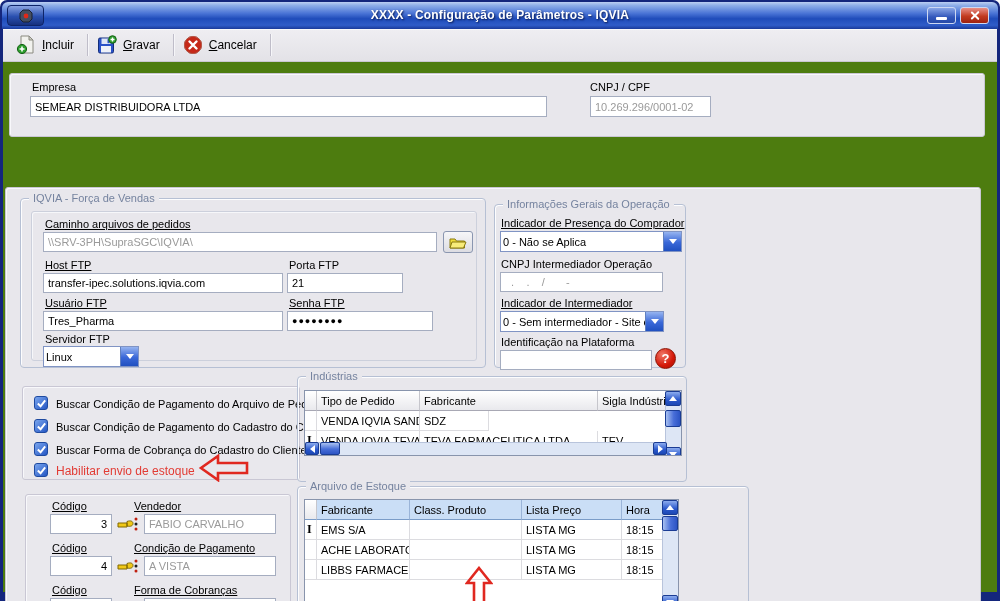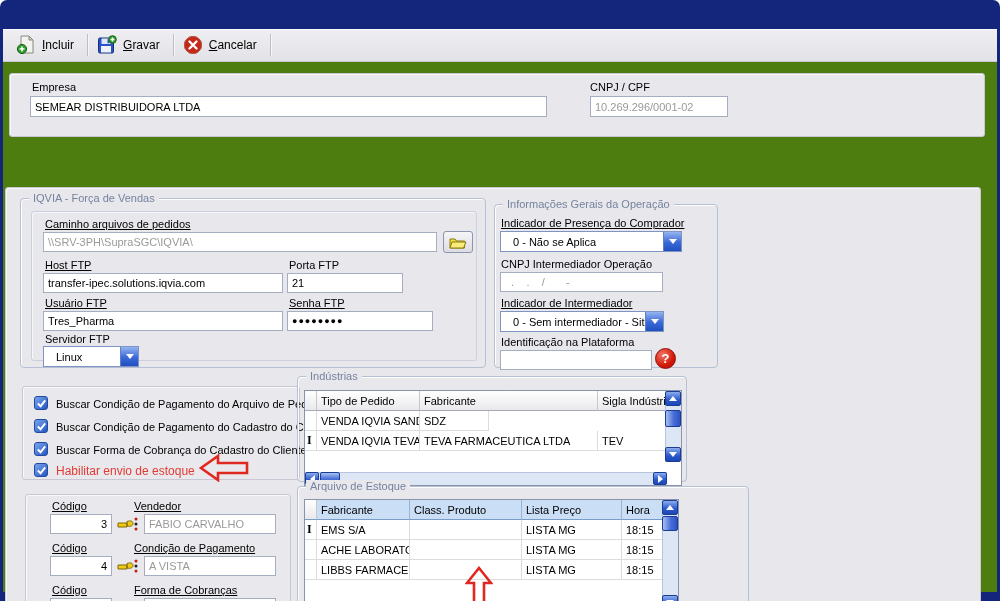--- a/index.html
+++ b/index.html
@@ -51,21 +51,21 @@
   .inner-frame { position:absolute; border:1px solid #ccd0dc; border-radius:3px;
     box-shadow:inset 1px 1px 0 #f6f7fa; }
 
   .field { position:absolute; border:1px solid #a5adc0; background:#fff; font-size:11px;
     font-family:"Liberation Sans",sans-serif; padding:0 4px; color:#000; height:21px; }
   .field.ro { color:#9a9a9a; }
   .field.num { text-align:right; }
   .pw { font-size:9px; letter-spacing:1px; }
 
   .combo { position:absolute; height:21px; border:1px solid #8094c4; background:#fff; display:flex; }
-  .combo .ctxt { flex:1; font-size:11px; padding:4px 2px 0 12px; white-space:nowrap; overflow:hidden; }
+  .combo .ctxt { flex:1; font-size:11px; padding:4px 2px 0 2px; white-space:nowrap; overflow:hidden; }
   .cbtn { width:18px; background:linear-gradient(180deg,#96b4f0,#3a68d8 55%,#2050c0);
     border-left:1px solid #6080c0; display:flex; align-items:center; justify-content:center; }
   .tri-d { width:0; height:0; border-left:4px solid transparent; border-right:4px solid transparent; border-top:5px solid #fff; }
   .tri-u { width:0; height:0; border-left:4px solid transparent; border-right:4px solid transparent; border-bottom:5px solid #fff; }
   .tri-l { width:0; height:0; border-top:4px solid transparent; border-bottom:4px solid transparent; border-right:5px solid #fff; }
   .tri-r { width:0; height:0; border-top:4px solid transparent; border-bottom:4px solid transparent; border-left:5px solid #fff; }
 
   .cb { position:absolute; width:14px; height:14px; border-radius:3px; border:1px solid #1e4aa0;
     background:linear-gradient(135deg,#7aa6ee,#2456c4); display:flex; align-items:center; justify-content:center; }
   .cb-label { position:absolute; font-size:11px; white-space:nowrap; }
@@ -100,20 +100,35 @@
 
   .red-arrow { position:absolute; }
   .divider { position:absolute; height:2px; border-top:1px solid #c9c7d3; border-bottom:1px solid #f5f5f8; }
   .lookup { position:absolute; width:22px; height:20px; cursor:pointer; }
 </style>
 </head>
 <body>
 
 <div class="window">
 
+  <div class="titlebar">
+    <div class="app-icon">
+      <svg width="14" height="14" viewBox="0 0 14 14">
+        <polygon points="4,1 10,1 13,4 13,10 10,13 4,13 1,10 1,4" fill="#454e60" stroke="#1a2030" stroke-width="1"></polygon>
+        <circle cx="7" cy="7" r="2.4" fill="#e02818"></circle>
+      </svg>
+    </div>
+    <div class="title-text">XXXX  - Configuração de Parâmetros   -   IQVIA</div>
+    <div class="win-btn btn-min">
+      <div class="min-bar"></div>
+    </div>
+    <div class="win-btn btn-close">
+      <div class="x-glyph"></div>
+    </div>
+  </div>
 
   <div class="wbody">
 
     <div class="toolbar">
       <div class="tb-btn">
         <svg width="20" height="20" viewBox="0 0 20 20">
           <path d="M5,1 h8 l4,4 v13 h-12 z" fill="#f2f2ee" stroke="#8a8a80" stroke-width="1"></path>
           <path d="M13,1 l4,4 h-4 z" fill="#cfcfc6" stroke="#8a8a80" stroke-width="1"></path>
           <circle cx="6" cy="14" r="4.6" fill="#2e9e2e" stroke="#156015" stroke-width="1"></circle>
           <path d="M6,11.5 v5 M3.5,14 h5" stroke="#fff" stroke-width="1.6"></path>
@@ -141,21 +156,21 @@
         </svg>
         <span><span class="accel">C</span><span>ancelar</span></span>
       </div>
       <div class="tb-sep"></div>
     </div>
 
     <div class="panel" style="left:6px; top:44px; width:976px; height:64px;">
       <div class="lbl" style="left:22px; top:7px;">Empresa</div>
       <input class="field" style="left: 20px; top: 22px; width: 517px;" value="SEMEAR DISTRIBUIDORA LTDA">
       <div class="lbl" style="left:580px; top:7px;">CNPJ / CPF</div>
-      <input class="field ro" style="left: 580px; top: 22px; width: 138px;" value="10.269.296/0001-02">
+      <input class="field ro" style="left: 580px; top: 22px; width: 121px;" value="10.269.296/0001-02">
     </div>
 
     <div class="panel" style="left:2px; top:114px; width:976px; height:446px;margin-top:44px;">
 
       <div class="groupbox" style="left:14px; top:10px; width:466px; height:170px;">
         <div class="legend">IQVIA  - Força de Vendas</div>
         <div class="inner-frame" style="left:10px; top:12px; width:446px; height:150px;"></div>
         <div class="lbl u" style="left:24px; top:19px;">Caminho arquivos de pedidos</div>
         <input class="field ro" style="left: 22px; top: 33px; width: 394px; height: 20px;" value="\\SRV-3PH\SupraSGC\IQVIA\">
         <div class="iconbtn" style="left:422px; top:32px; width:30px; height:22px;">
@@ -174,21 +189,21 @@
         <input class="field pw" style="left: 266px; top: 112px; width: 146px; height: 20px;" value="●●●●●●●●">
         <div class="lbl" style="left:24px; top:134px;">Servidor FTP</div>
         <div class="combo" style="left:22px; top:147px; width:96px;">
           <div class="ctxt">Linux</div>
           <div class="cbtn">
               <div class="tri-d"></div>
             </div>
         </div>
       </div>
 
-      <div class="groupbox" style="left:488px; top:16px; width:224px; height:164px;">
+      <div class="groupbox" style="left:488px; top:16px; width:192px; height:164px;">
         <div class="legend">Informações Gerais da Operação</div>
         <div class="lbl u" style="left:6px; top:12px;">Indicador de Presença do Comprador</div>
         <div class="combo" style="left:5px; top:26px; width:182px;">
           <div class="ctxt">0 - Não se Aplica</div>
           <div class="cbtn">
               <div class="tri-d"></div>
             </div>
         </div>
         <div class="lbl" style="left:6px; top:53px;">CNPJ Intermediador Operação</div>
         <input class="field ro" style="left: 5px; top: 67px; width: 163px; height: 20px;" value="  .    .    /       -">
@@ -232,21 +247,21 @@
         </div>
         <div class="cb-label red" style="left:33px; top:77px;">Habilitar envio de estoque</div>
       </div>
 
       <svg class="red-arrow" style="left:192px; top:266px;" width="52" height="28" viewBox="0 0 52 28">
         <polygon points="49,9 20,9 20,2 3,14 20,26 20,19 49,19" fill="none" stroke="#e02820" stroke-width="2.6"></polygon>
       </svg>
 
       <div class="groupbox" style="left:291px; top:188px; width:390px; height:106px;">
         <div class="legend">Indústrias</div>
-        <div class="grid" style="left:6px; top:13px; width:378px; height:96px;">
+        <div class="grid" style="left:6px; top:13px; width:378px; height:66px;">
           <div class="g-row g-head">
             <div class="g-cell g-ind"></div>
             <div class="g-cell" style="width:103px;">Tipo de Pedido</div>
             <div class="g-cell" style="width:178px;">Fabricante</div>
             <div class="g-cell" style="width:69px;">Sigla Indústria</div>
           </div>
           <div class="g-row">
             <div class="g-cell g-ind"></div>
             <div class="g-cell" style="width:103px;">VENDA IQVIA SANDOZ</div>
             <div class="g-cell" style="width:69px;">SDZ</div>

